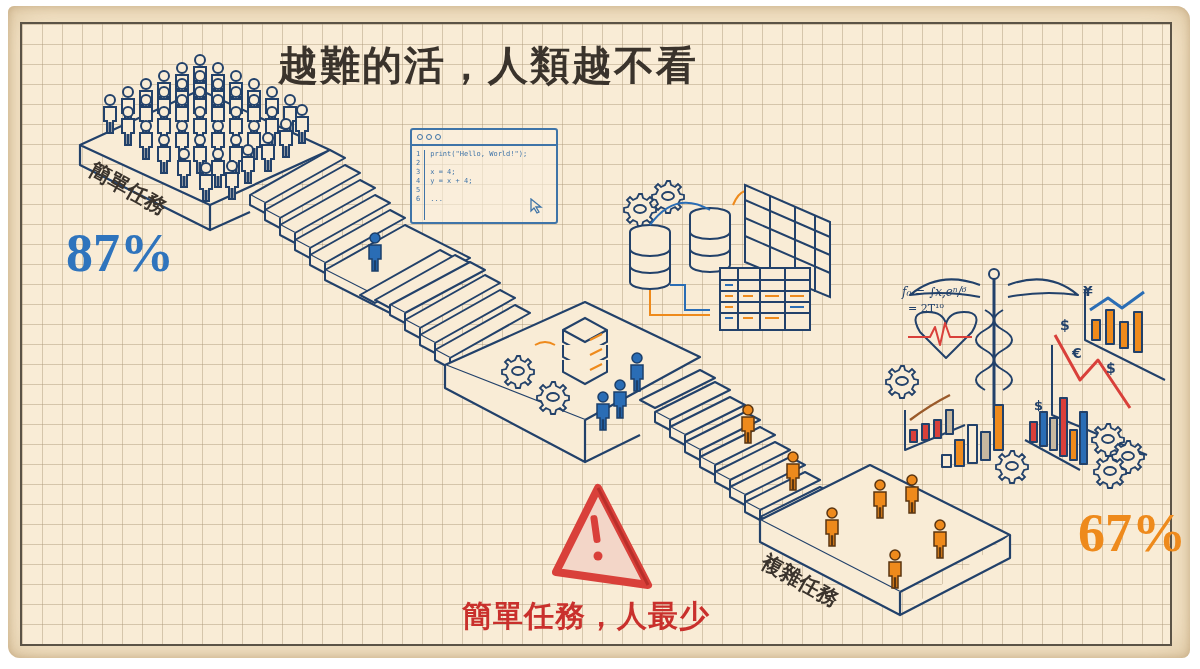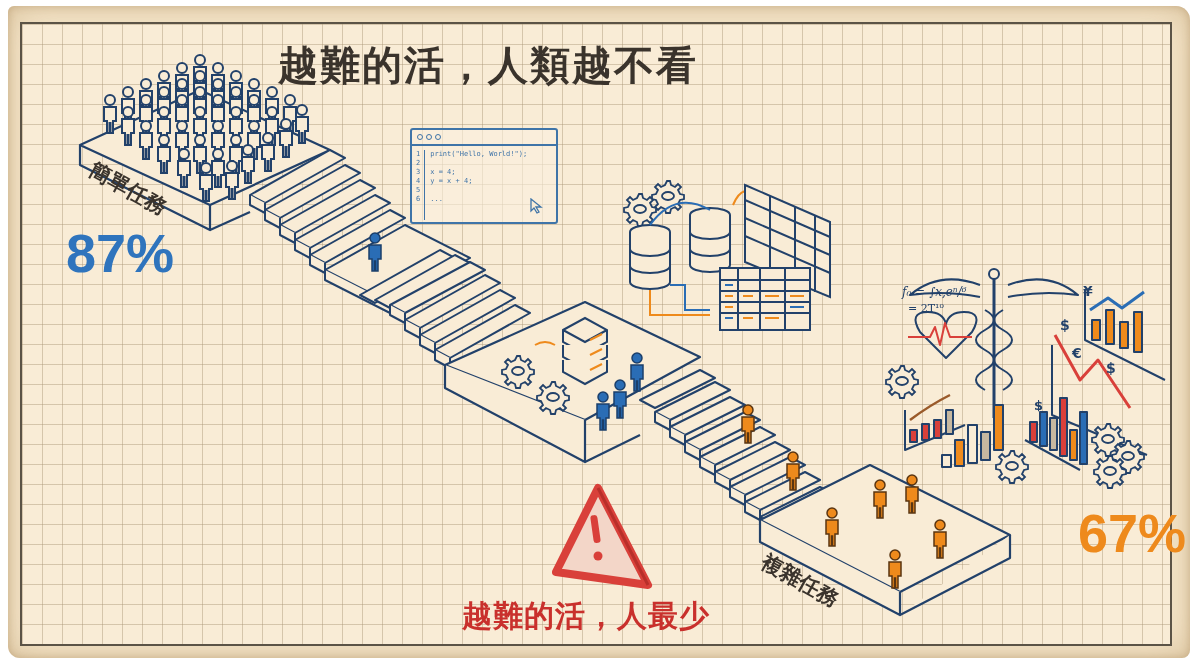--- a/index.html
+++ b/index.html
@@ -25,21 +25,21 @@
     border: 2px solid #5b5346;
     box-sizing: border-box;
   }
   .title {
     position: absolute; left: 0; width: 976px; top: 38px;
     text-align: center; font-size: 40px; font-weight: bold; color: #3a332c;
     letter-spacing: 2px;
   }
   .pct {
     position: absolute; font-size: 54px; font-weight: bold;
-    font-family: Liberation Sans, sans-serif;
+    font-family: Liberation Serif, serif;
   }
   .pct-left { left: 66px; top: 222px; color: #2f74bd; }
   .pct-right { left: 1030px; top: 502px; color: #ee8a1c; margin-left: 48px; }
   .plat-label {
     position: absolute; font-size: 21px; font-weight: bold; color: #3a332c;
     transform-origin: left top;
   }
   .label-simple { left: 98px; top: 156px; transform: rotate(29deg); }
   .label-complex { left: 770px; top: 548px; transform: rotate(29deg); }
   .warn-caption {
@@ -291,21 +291,21 @@
   </svg>
 
   <div class="title">越難的活，人類越不看</div>
 
   <div class="plat-label label-simple">簡單任務</div>
   <div class="pct pct-left">87%</div>
 
   <div class="plat-label label-complex">複雜任務</div>
   <div class="pct pct-right">67%</div>
 
-  <div class="warn-caption">越難的活，人最少</div>
+  <div class="warn-caption">簡單任務，人最少</div>
 
   <div class="code-window">
     <div class="code-bar">
       <span class="dot"></span>
       <span class="dot"></span>
       <span class="dot"></span>
     </div>
     <div class="code-body">
       <div class="gutter">
         <div class="gl">1</div>

